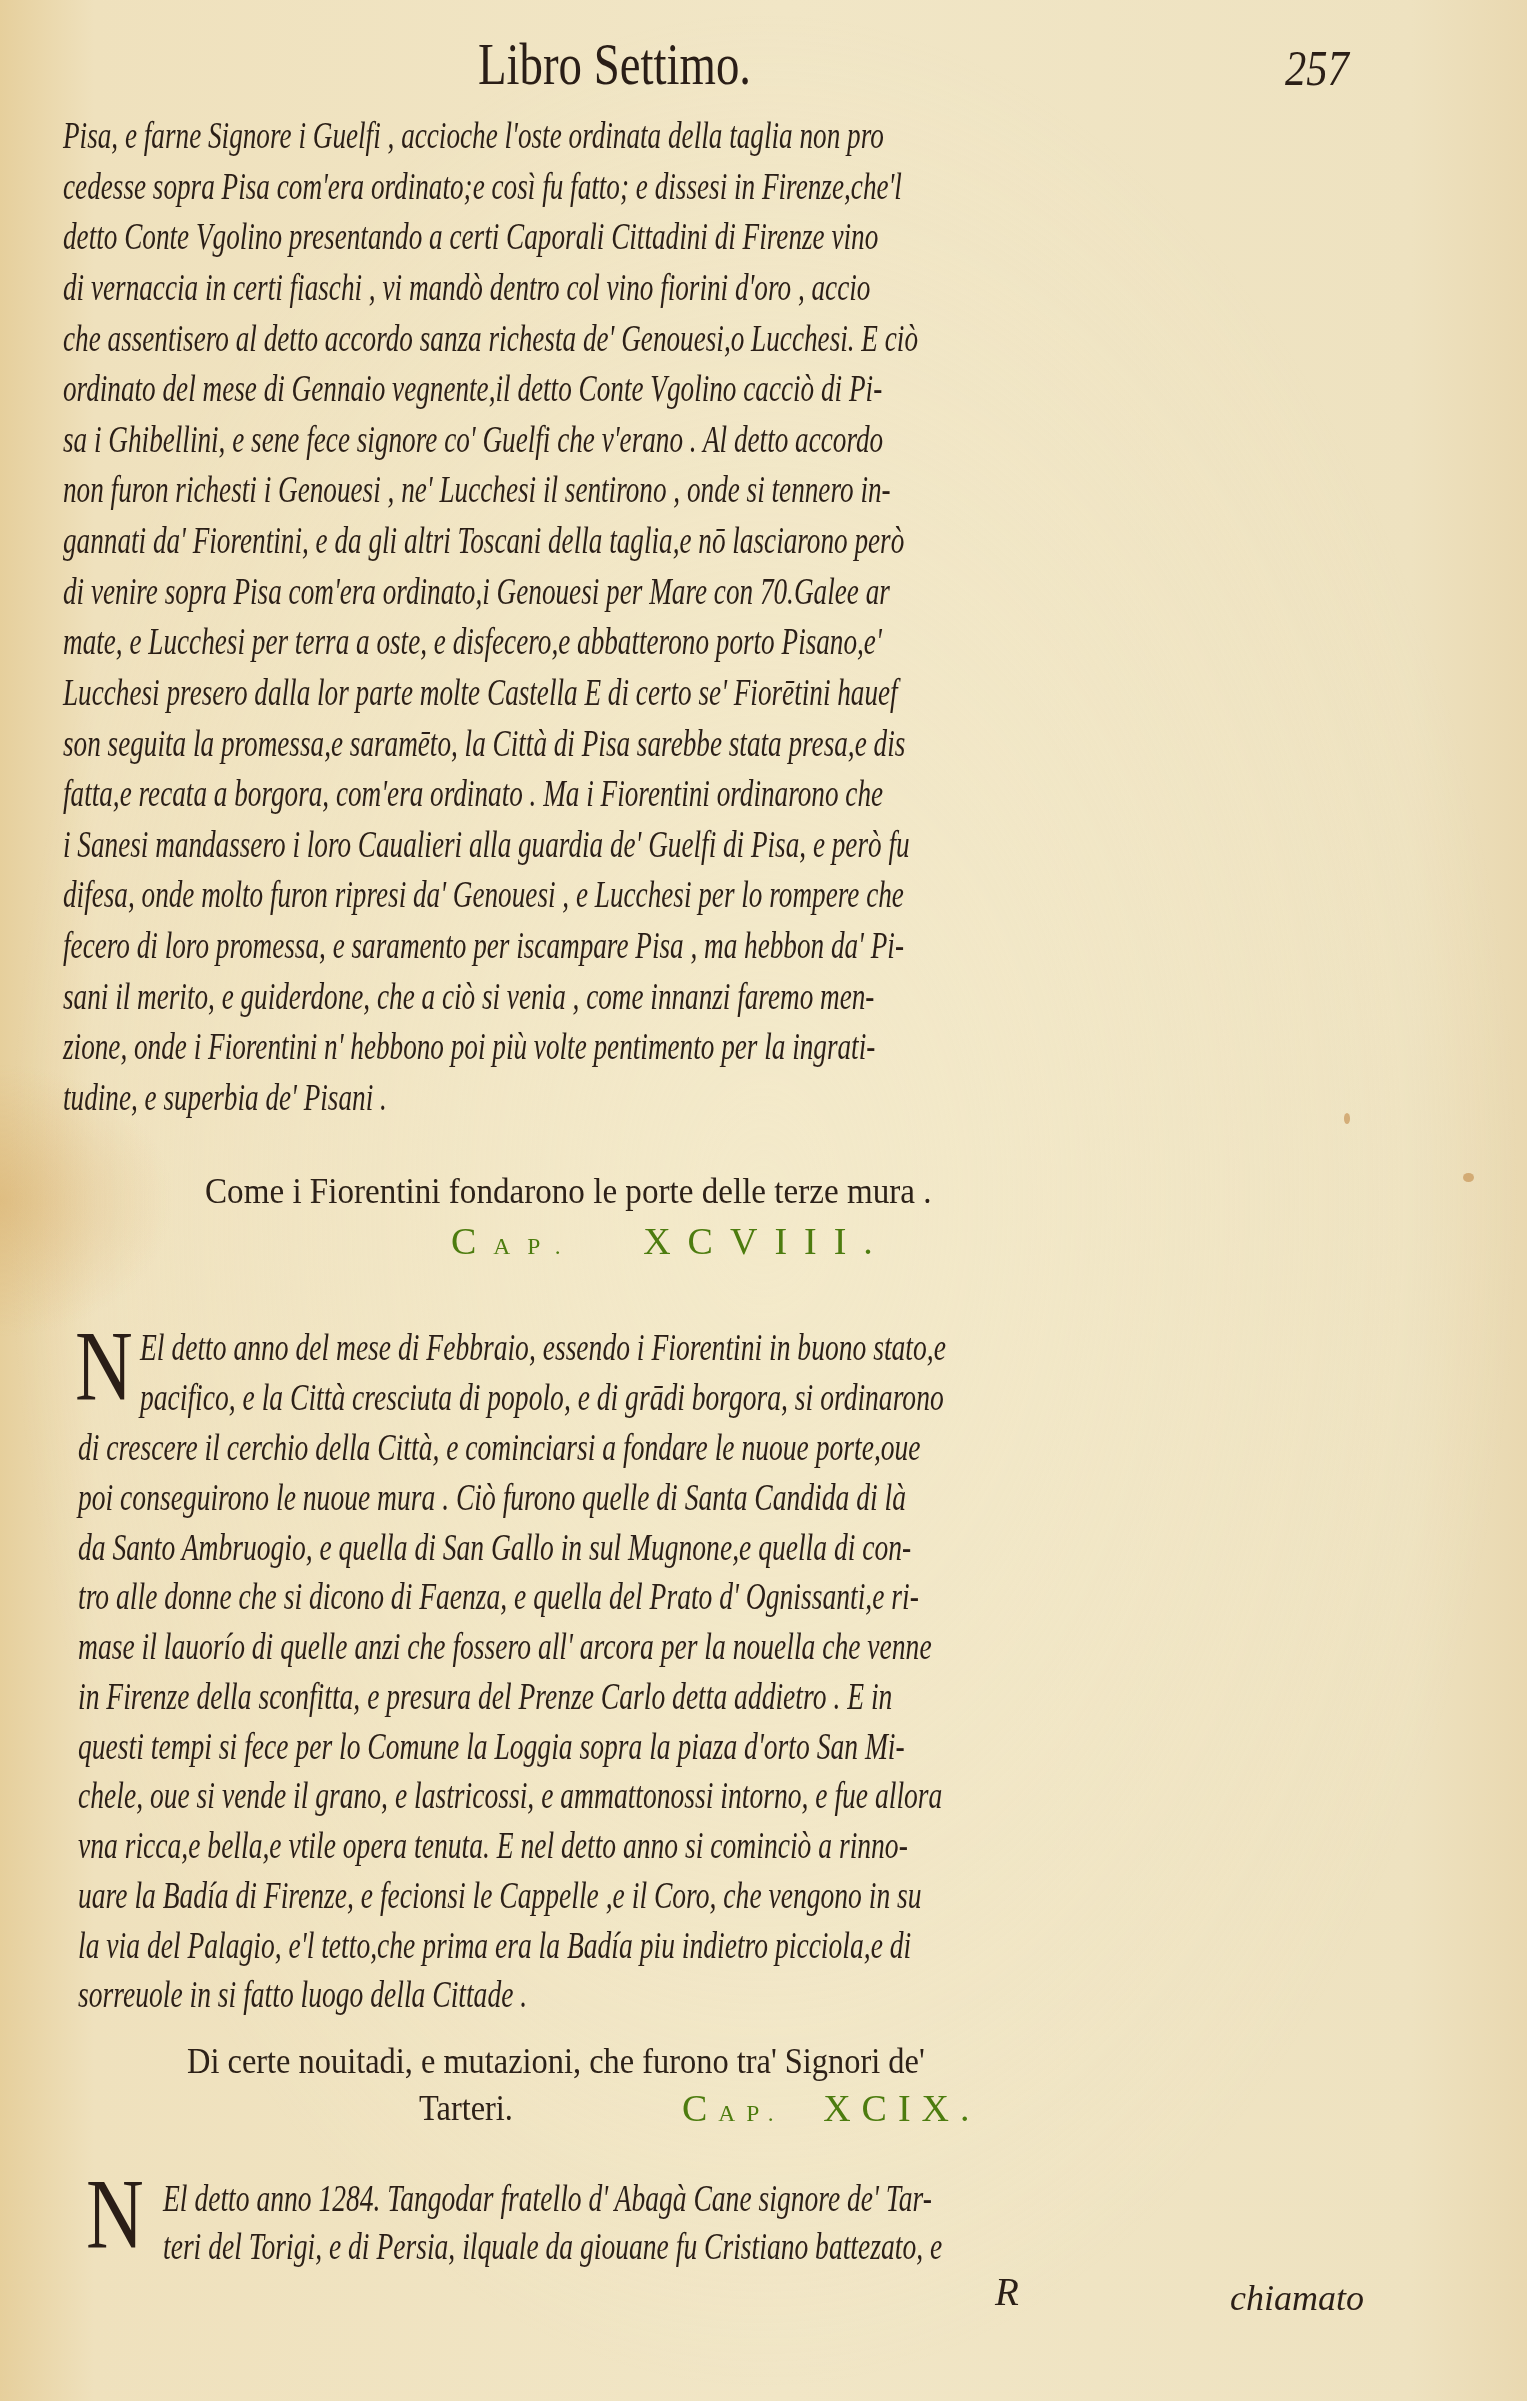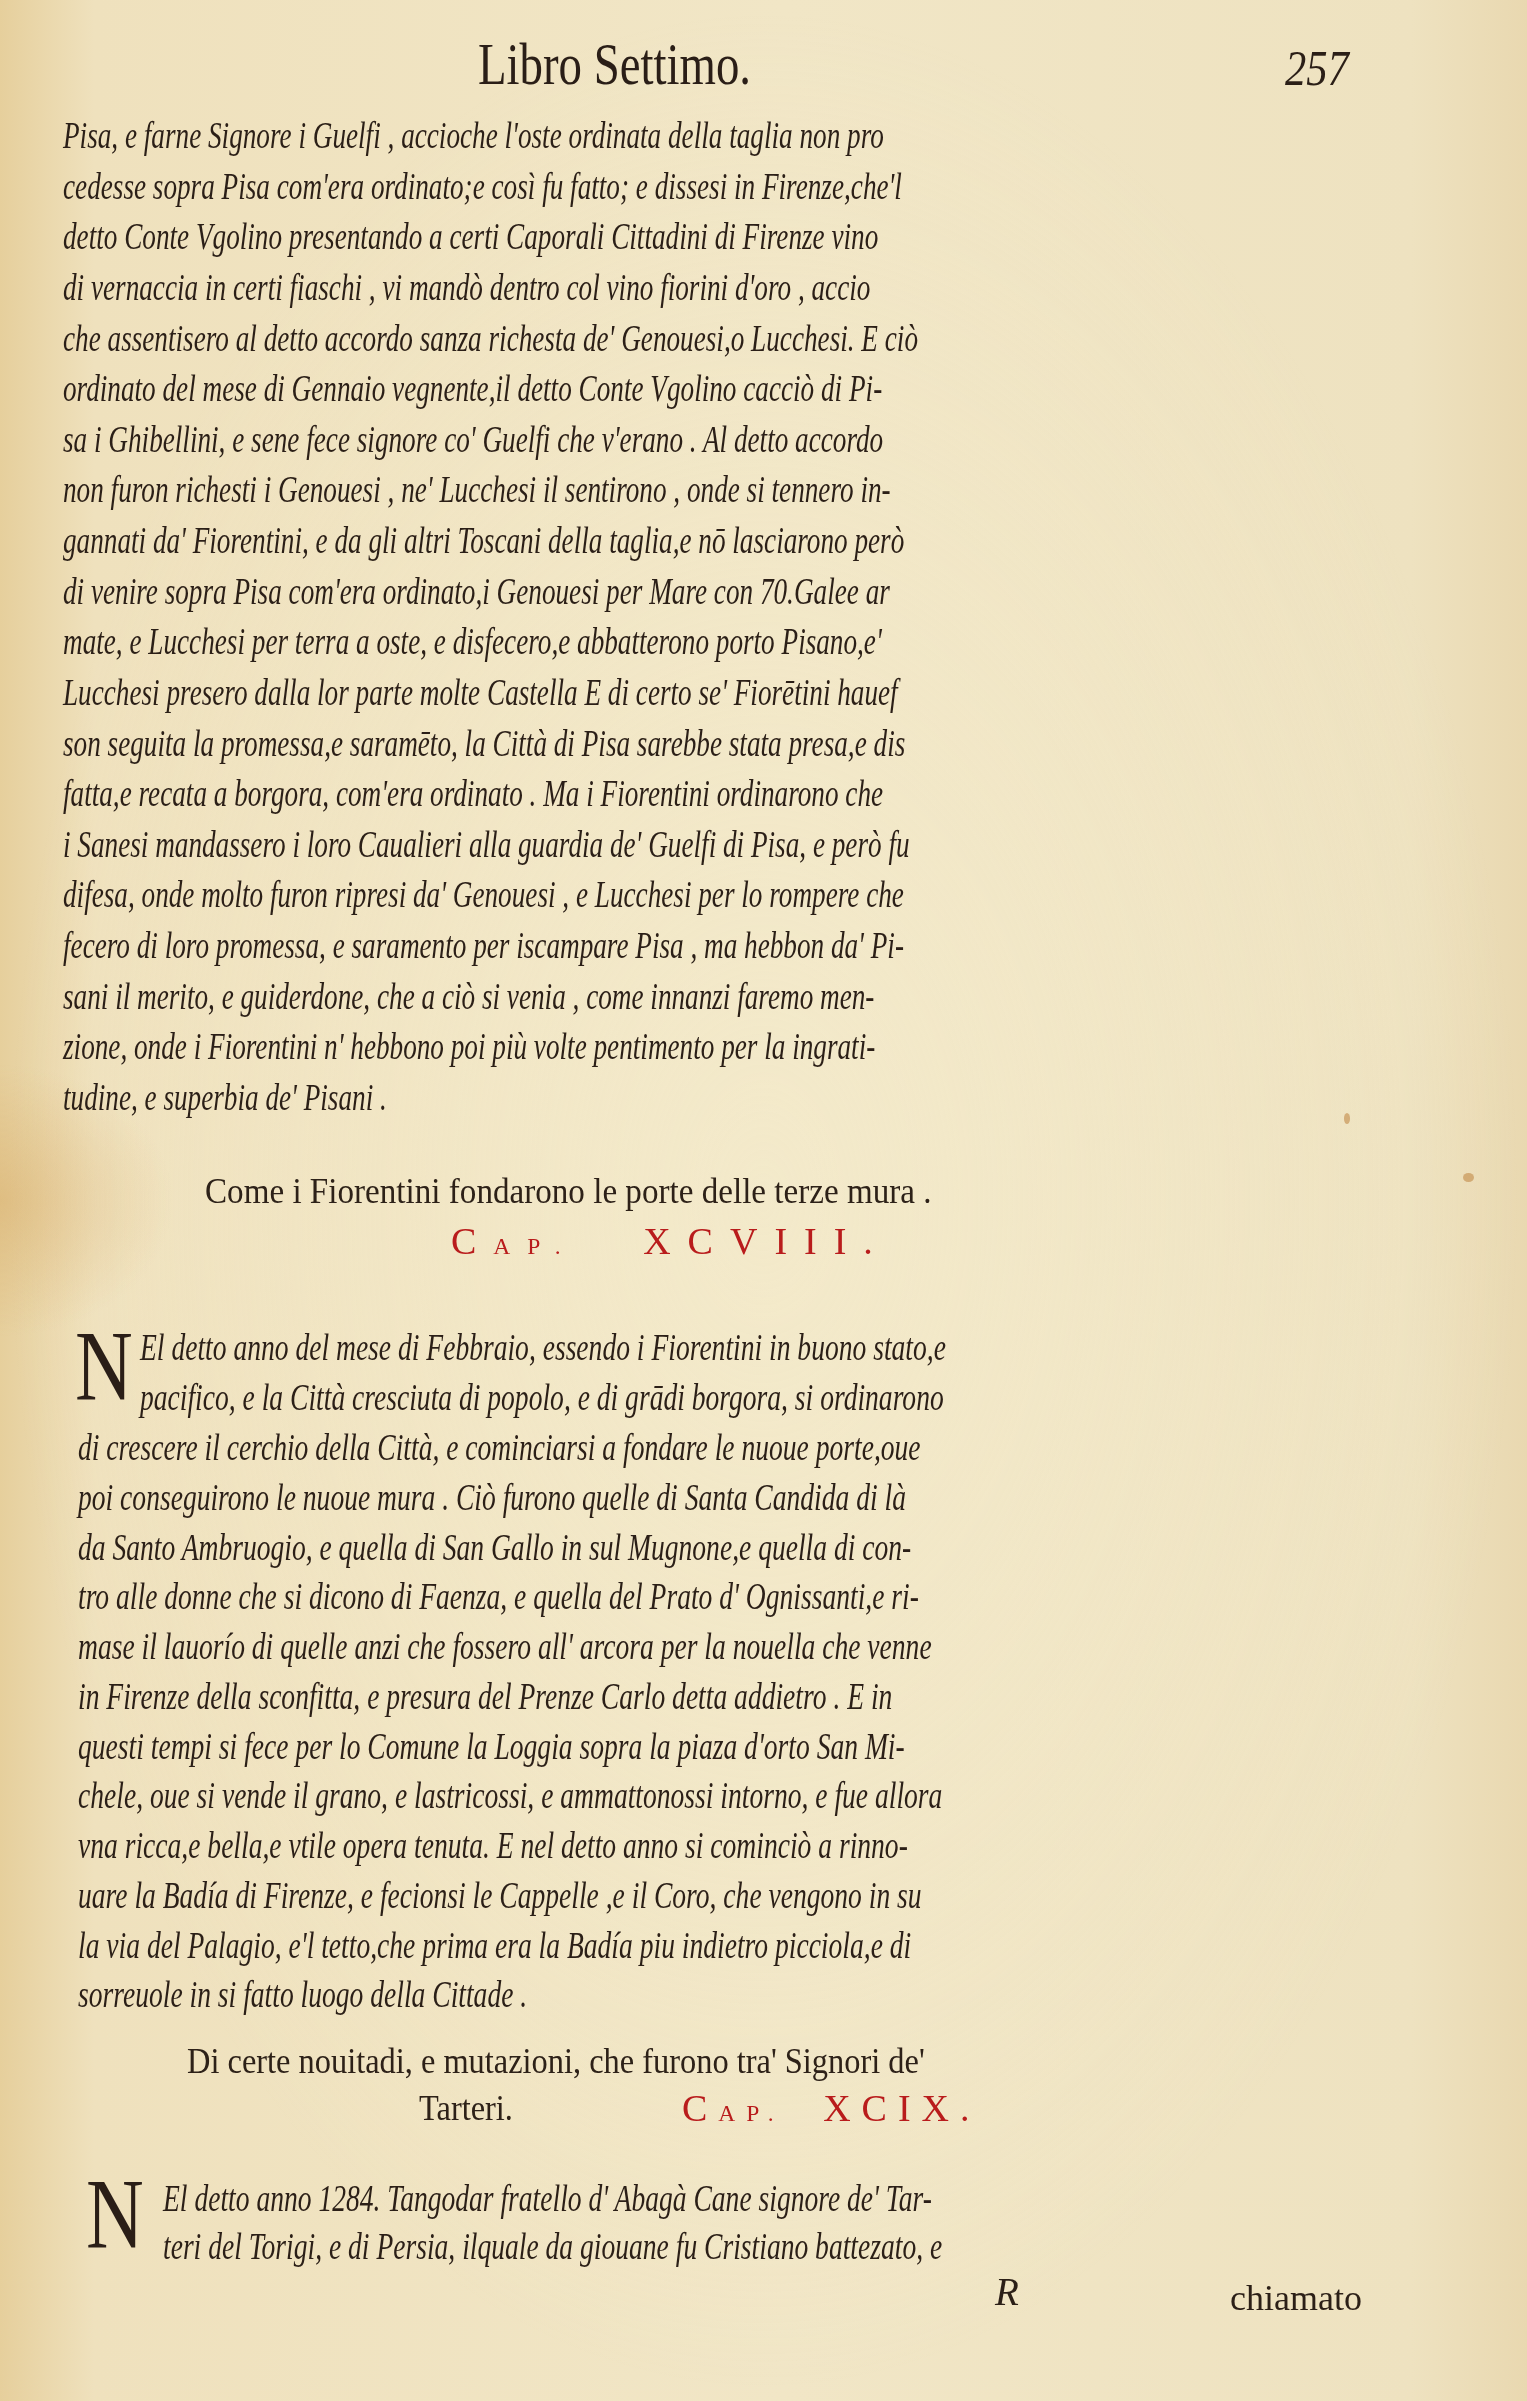--- a/index.html
+++ b/index.html
@@ -30,32 +30,32 @@
     transform-origin: left top;
     color: #2b1f17;
   }
   .heading {
     position: absolute; white-space: nowrap;
     font-size: 36px; line-height: 39px; color: #2d2118;
     transform-origin: left top;
   }
   .cap {
     position: absolute; white-space: nowrap;
-    font-size: 38px; letter-spacing: 17px; color: #b91c1c;
+    font-size: 38px; letter-spacing: 17px; color: #4d7c0f;
   }
   .cap small { font-size: 23.5px; }
   .dropcap {
     position: absolute; font-size: 100px; line-height: 86px; color: #2a1e17;
     transform: scaleX(0.8); transform-origin: left top;
   }
   .signature {
     position: absolute; font-size: 39px; font-style: italic; left: 995px; top: 2269px;
   }
   .catchword {
-    position: absolute; font-size: 36px; left: 1230px; top: 2277px;
+    position: absolute; font-size: 36px; font-style: italic; left: 1230px; top: 2277px;
   }
   .stain { position: absolute; border-radius: 50%; background: rgba(190,130,60,0.55); }
 </style>
 </head>
 <body>
 
 <div class="page">
 
   <div class="running-head">Libro Settimo.</div>
   <div class="page-number">257</div>

